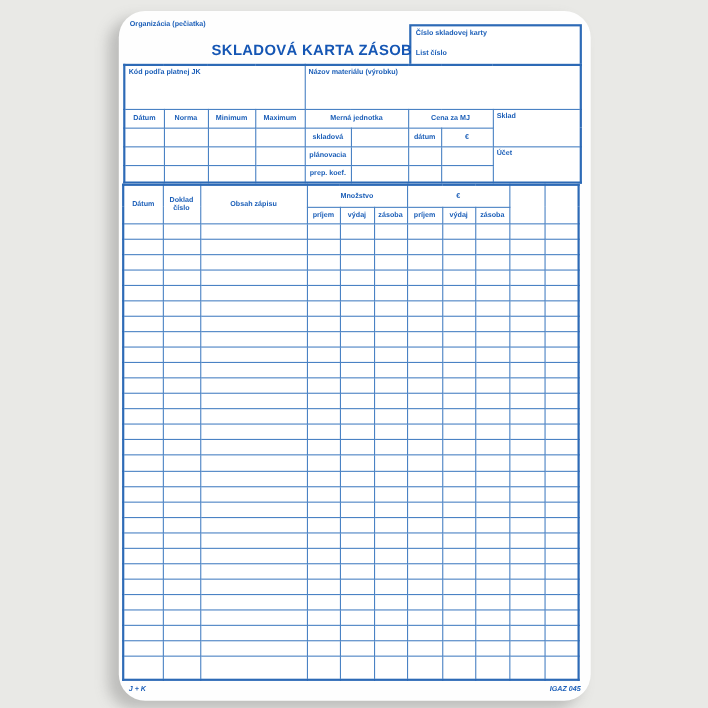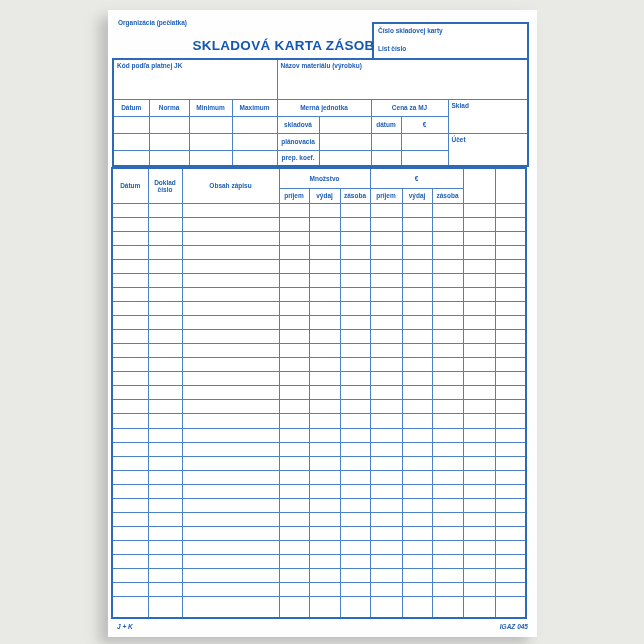--- a/index.html
+++ b/index.html
@@ -1,19 +1,19 @@
 <!DOCTYPE html>
 <html><head>
 <meta charset="utf-8">
 <style>
   html,body{margin:0;padding:0;}
   body{width:644px;height:644px;overflow:hidden;font-family:"Liberation Sans",sans-serif;}
   .canvas{position:relative;width:644px;height:644px;background:#e9e9e6;}
   .paper{position:absolute;left:108px;top:10px;width:429px;height:627px;background:#fefefe;
-         box-shadow:-9px 7px 12px rgba(110,110,110,.35);}
+         box-shadow:-9px 7px 12px rgba(110,110,110,.35);border-radius:24px;}
   .org-label{position:absolute;left:10px;top:9px;font-size:6.5px;font-weight:700;color:#1c5fb8;}
   .card-box{position:absolute;left:264px;top:12px;width:153px;height:35px;border:2px solid #2d6ab6;
             background:#fff;}
   .card-box .lbl1{position:absolute;left:4px;top:3px;font-size:6.5px;font-weight:700;color:#1c5fb8;}
   .card-box .lbl2{position:absolute;left:4px;top:21px;font-size:6.5px;font-weight:700;color:#1c5fb8;}
   .title{position:absolute;left:78px;top:28px;width:195px;text-align:center;font-size:13.5px;
          font-weight:700;letter-spacing:.3px;color:#1556b4;}
   table{border-collapse:collapse;table-layout:fixed;position:absolute;background:#fff;}
   td,th{border:1px solid #4a82c4;font-size:6.5px;font-weight:700;color:#1c5fb8;padding:0;
         overflow:hidden;}

